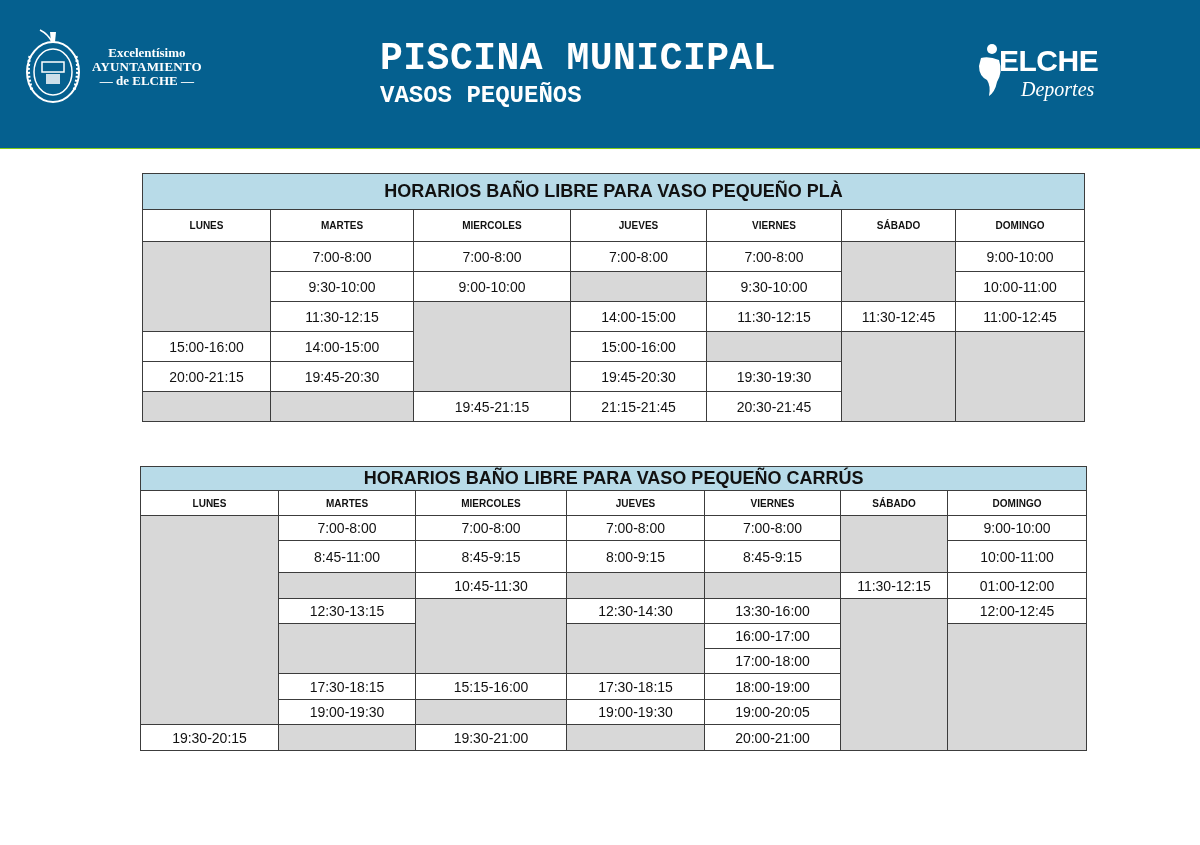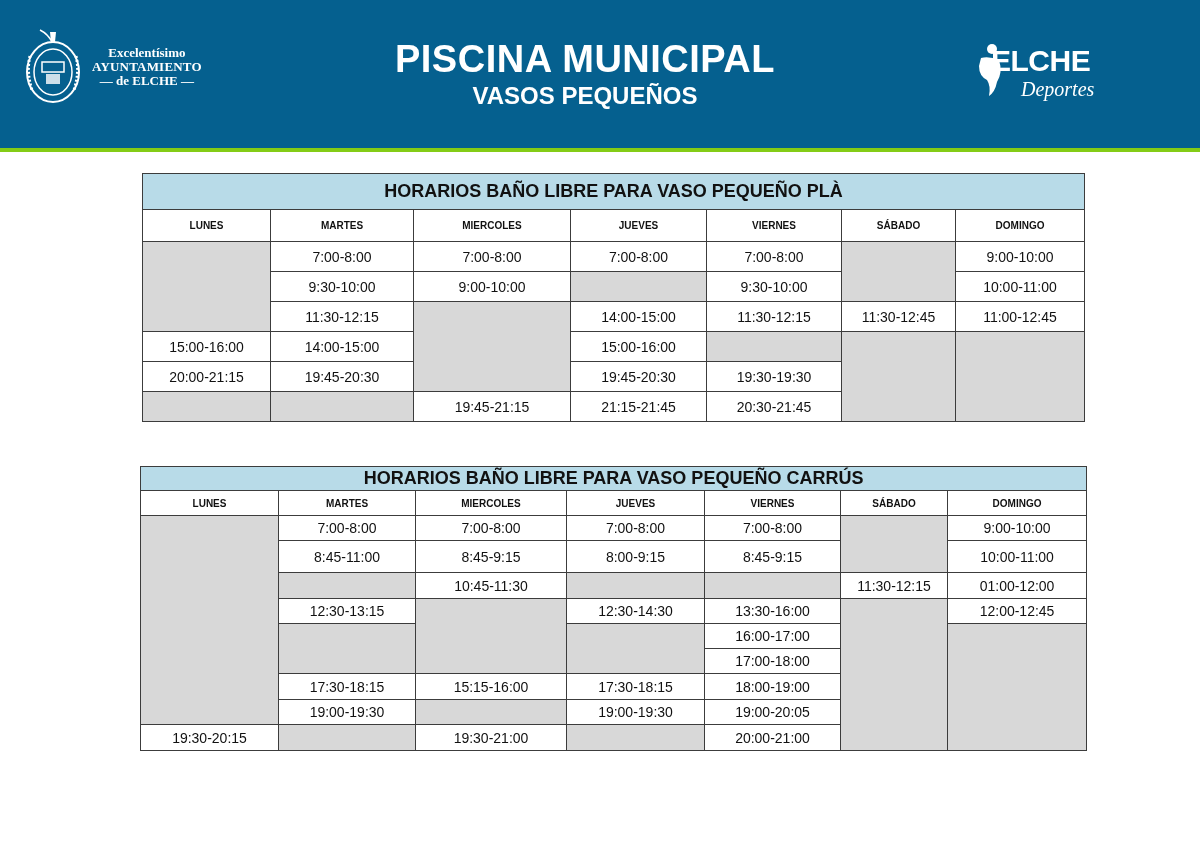--- a/index.html
+++ b/index.html
@@ -1,29 +1,29 @@
 <!DOCTYPE html>
 <html><head>
 <meta charset="utf-8">
 <style>
   html, body { margin:0; padding:0; }
   body { width:1200px; height:845px; background:#ffffff; font-family:"Liberation Sans", sans-serif; position:relative; overflow:hidden; }
-  .header { position:absolute; left:0; top:0; width:1200px; height:148px; background:#05608f; border-bottom:4px solid #84cc16; }
+  .header { position:absolute; left:0; top:0; width:1200px; height:148px; background:#05608f; border-bottom:1px solid #84cc16; }
   .logo-left { position:absolute; left:22px; top:22px; width:200px; height:90px; display:flex; align-items:center; }
   .seal { width:62px; height:82px; position:relative; }
   .seal svg { width:62px; height:82px; }
   .ayto-text { margin-left:8px; color:#fff; font-family:"Liberation Serif", serif; text-align:center; line-height:14px; }
   .ayto-text .l1 { font-size:13px; font-weight:bold; }
   .ayto-text .l2 { font-size:13px; font-weight:bold; letter-spacing:0.2px; }
   .ayto-text .l3 { font-size:13px; font-weight:bold; }
-  .title-block { position:absolute; left:380px; top:38px; width:410px; text-align:center; color:#fff; }
+  .title-block { position:absolute; left:380px; top:38px; width:410px; text-align:left; color:#fff;font-family:Liberation Mono, monospace; }
   .title-main { font-size:38px; font-weight:bold; line-height:42px; letter-spacing:0.5px; }
   .title-sub { font-size:24px; font-weight:bold; line-height:28px; margin-top:2px; }
   .logo-right { position:absolute; left:975px; top:40px; width:150px; height:60px; color:#fff; }
-  .logo-right .elche { position:absolute; left:16px; top:4px; font-size:30px; font-weight:bold; letter-spacing:-0.5px; }
+  .logo-right .elche { position:absolute; left:24px; top:4px; font-size:30px; font-weight:bold; letter-spacing:-0.5px; }
   .logo-right .deportes { position:absolute; left:46px; top:38px; font-size:20px; font-style:italic; font-family:"Liberation Serif", serif; }
   .logo-right svg { position:absolute; left:0; top:2px; }
 
   table.sched { position:absolute; border-collapse:collapse; table-layout:fixed;padding-left:28px; }
   table.sched td, table.sched th { border:1px solid #3c3c3c; text-align:center; font-size:14px; color:#111; padding:0; }
   table.sched th.cap { background:#b8dbe8; font-size:18px; font-weight:bold; }
   table.sched th.day { background:#fff; font-size:10px; font-weight:bold; }
   table.sched td.t { background:#fff; }
   table.sched td.g { background:#d8d8d8; }
   #t1 { left:142px; top:173px; width:942px; }

